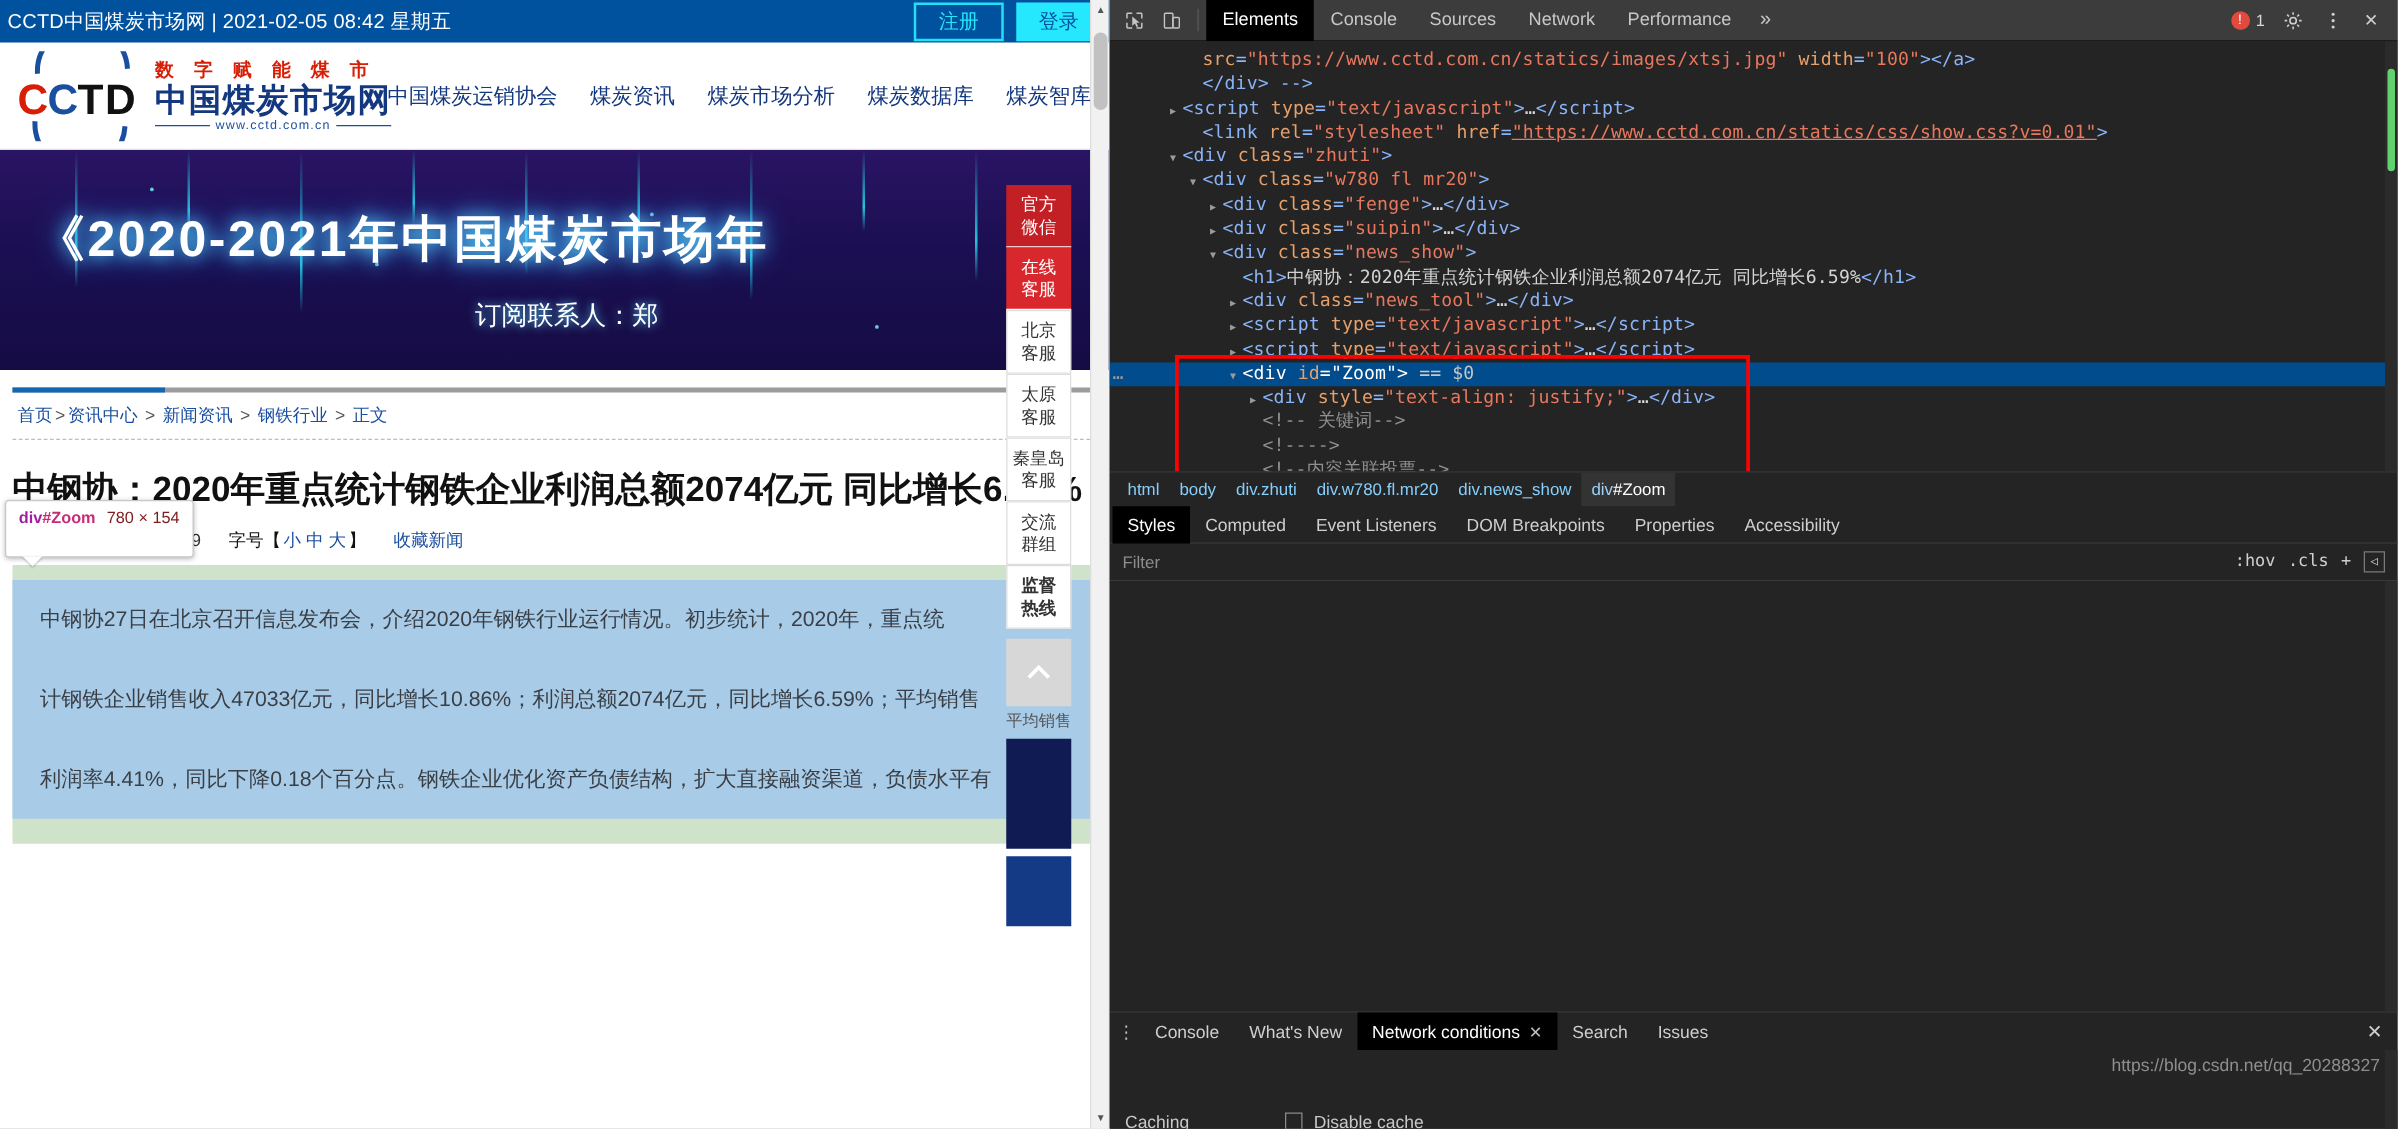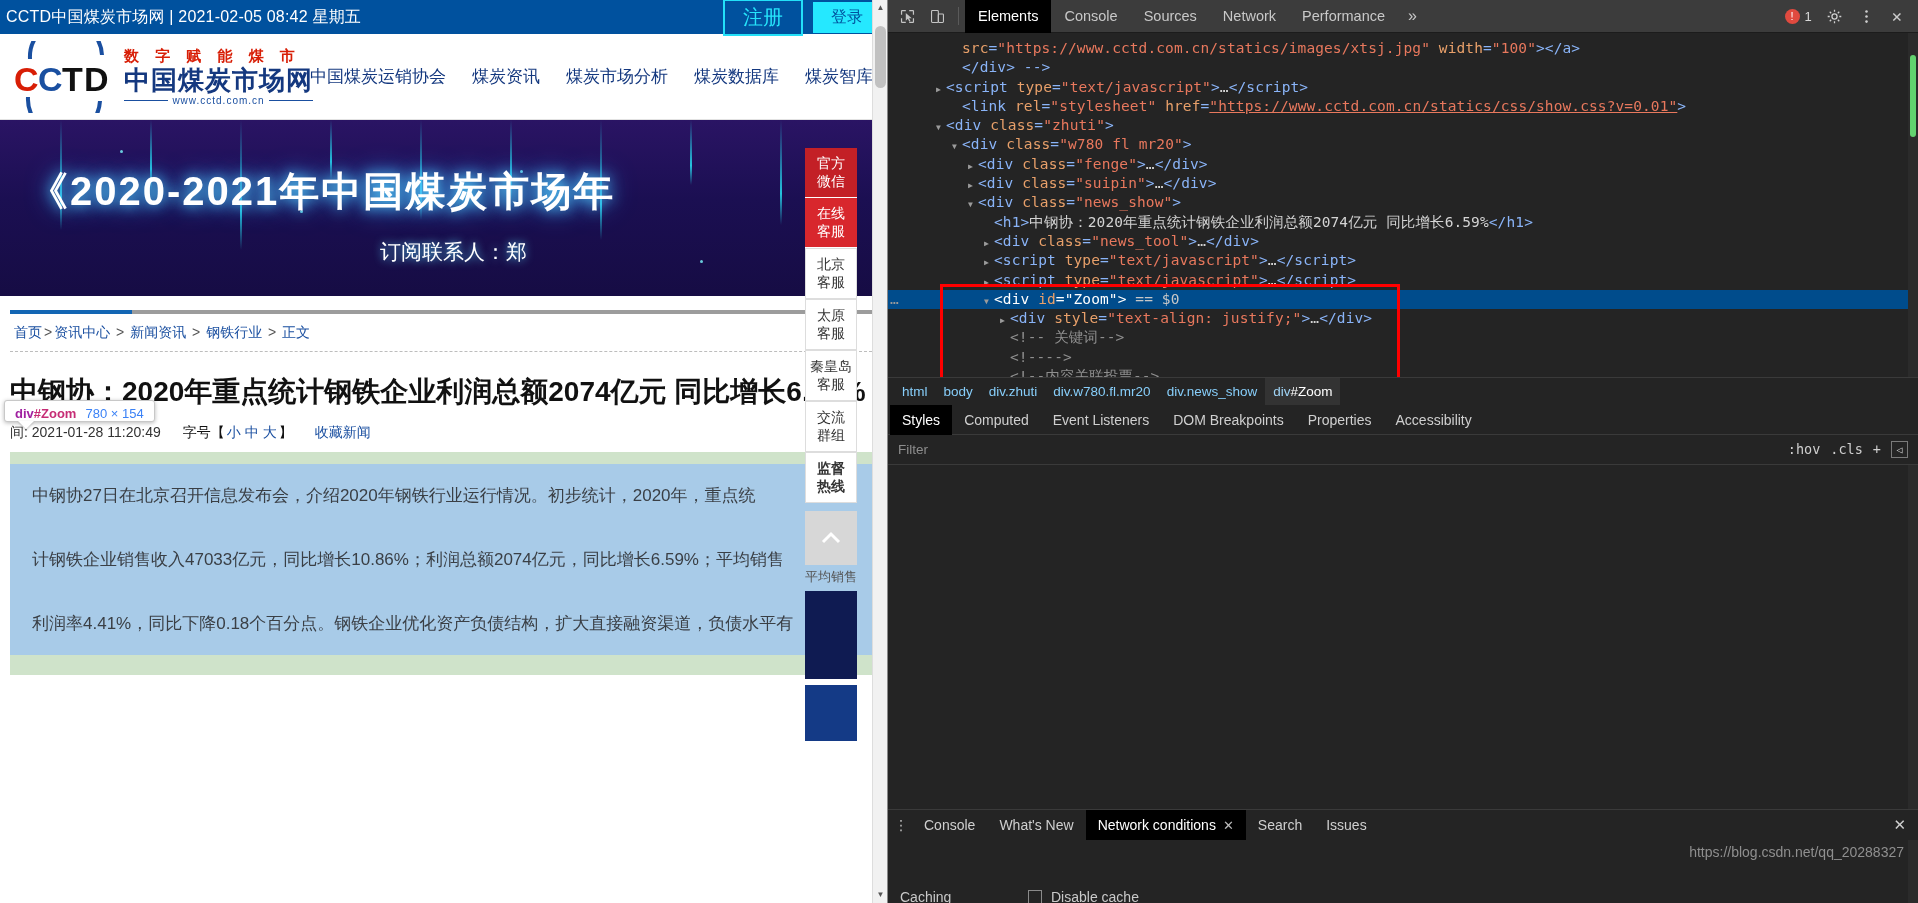--- a/index.html
+++ b/index.html
@@ -16,21 +16,21 @@
 
   .topbar {
     height:34px; background:#00519e; color:#fff;
     display:flex; align-items:center; padding:0 6px;
     position:relative;
   }
   .topbar .tb-title { font-size:16px; letter-spacing:0.2px; white-space:nowrap; }
   .topbar .tb-spacer { flex:1; }
   .btn-reg {
     border:2px solid #23e0f8; color:#25e4fb; background:transparent;
-    font-size:20px; padding:3px 18px; white-space:nowrap; margin-right:10px;
+    font-size:16px; padding:3px 18px; white-space:nowrap; margin-right:10px;
   }
   .btn-login {
     background:#25e8ff; color:#00519e; font-size:16px; padding:5px 18px;
     white-space:nowrap; border:none;
   }
 
   .header {
     height:86px; background:#fff; display:flex; align-items:center;
     padding-left:10px; border-bottom:1px solid #e2e2e2;
   }
@@ -87,26 +87,26 @@
   .art-para {
     background:#a8cbe8; color:#3a3f45; font-size:17px; line-height:2.1;
     padding:14px 22px; text-align:justify;
   }
 
   
   .inspect-tip {
     position:absolute; left:4px; top:400px; z-index:40;
     background:#fff; border:1px solid #c8c8c8; border-radius:3px;
     box-shadow:0 1px 4px rgba(0,0,0,.28);
-    padding:5px 10px 0 10px; font-size:13px; white-space:nowrap;
+    padding:5px 10px 24px 10px; font-size:13px; white-space:nowrap;
     display:flex; align-items:baseline; gap:9px;
   }
   .inspect-tip .t-tag { color:#a020a0; font-weight:bold; }
   .inspect-tip .t-tag .hash { color:#c62c75; }
-  .inspect-tip .t-dim { color:#3b82f6; }
+  .inspect-tip .t-dim { color:#7f1d1d; }
   .inspect-tip:after {
     content:""; position:absolute; left:13px; bottom:-8px; width:0; height:0;
     border-left:8px solid transparent; border-right:8px solid transparent;
     border-top:8px solid #fff;
     filter:drop-shadow(0 1px 1px rgba(0,0,0,.25));
   }
 
   
   .rail {
     position:absolute; right:30px; top:148px; width:52px; z-index:30;

